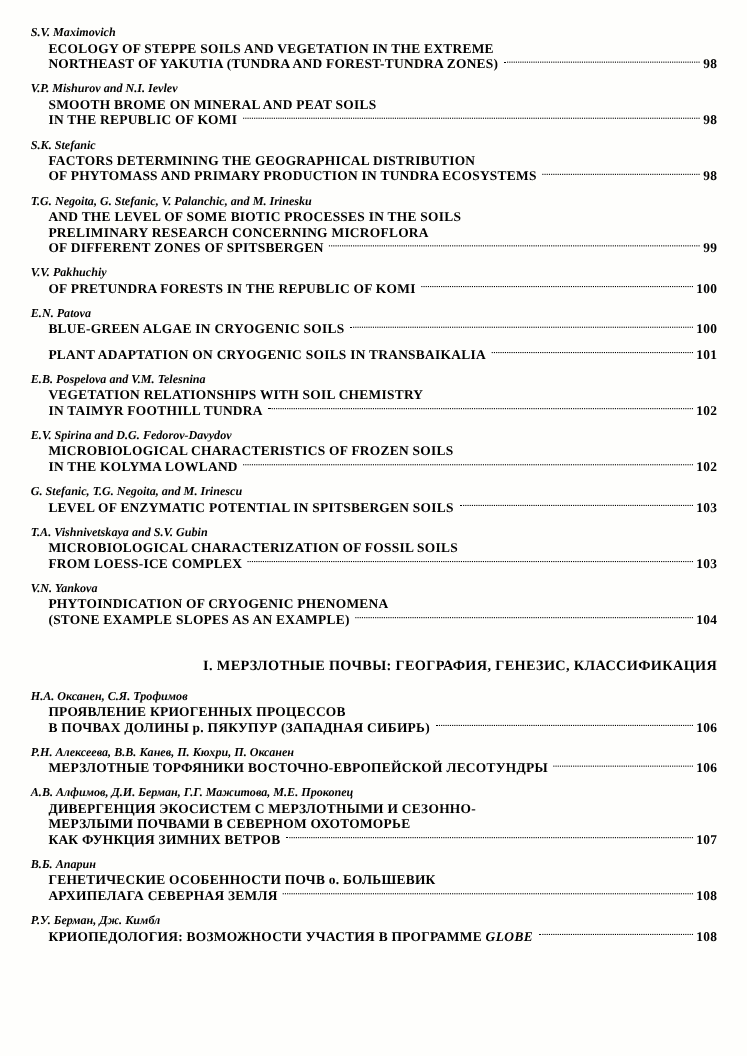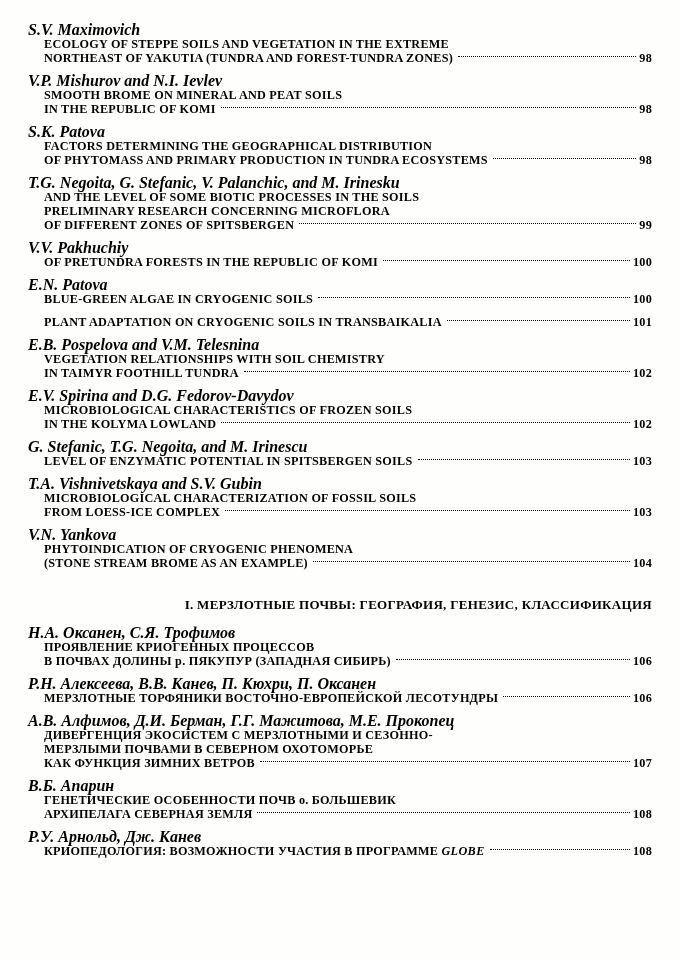--- a/index.html
+++ b/index.html
@@ -15,21 +15,21 @@
   .page {
     box-sizing: border-box;
     width: 679px;
     height: 960px;
     padding: 23px 27px 0 28px;
   }
   .entry { margin-bottom: 9px; }
   .authors {
     font-style: italic;
     font-weight: bold;
-    font-size: 16px;
+    font-size: 11px;
     line-height: 14px;
     white-space: nowrap;
   }
   .title-line {
     font-weight: bold;
     font-size: 12.2px;
     line-height: 14px;
     padding-left: 16px;
     letter-spacing: 0.25px;
     white-space: nowrap;
@@ -78,21 +78,21 @@
       <div class="entry">
         <div class="authors">V.P. Mishurov and N.I. Ievlev</div>
         <div class="title-line">SMOOTH BROME ON MINERAL AND PEAT SOILS</div>
         <div class="title-line last">
           <span class="title-text">IN THE REPUBLIC OF KOMI</span>
           <span class="leader"></span>
           <span class="pagenum">98</span>
         </div>
       </div>
       <div class="entry">
-        <div class="authors">S.K. Patova</div>
+        <div class="authors">S.K. Stefanic</div>
         <div class="title-line">FACTORS DETERMINING THE GEOGRAPHICAL DISTRIBUTION</div>
         <div class="title-line last">
           <span class="title-text">OF PHYTOMASS AND PRIMARY PRODUCTION IN TUNDRA ECOSYSTEMS</span>
           <span class="leader"></span>
           <span class="pagenum">98</span>
         </div>
       </div>
       <div class="entry">
         <div class="authors">T.G. Negoita, G. Stefanic, V. Palanchic, and M. Irinesku</div>
         <div class="title-line">AND THE LEVEL OF SOME BIOTIC PROCESSES IN THE SOILS</div>
@@ -158,21 +158,21 @@
         <div class="title-line last">
           <span class="title-text">FROM LOESS-ICE COMPLEX</span>
           <span class="leader"></span>
           <span class="pagenum">103</span>
         </div>
       </div>
       <div class="entry">
         <div class="authors">V.N. Yankova</div>
         <div class="title-line">PHYTOINDICATION OF CRYOGENIC PHENOMENA</div>
         <div class="title-line last">
-          <span class="title-text">(STONE STREAM BROME AS AN EXAMPLE)</span>
+          <span class="title-text">(STONE EXAMPLE SLOPES AS AN EXAMPLE)</span>
           <span class="leader"></span>
           <span class="pagenum">104</span>
         </div>
       </div>
     </div>
   <div class="section-heading">I.  МЕРЗЛОТНЫЕ ПОЧВЫ: ГЕОГРАФИЯ, ГЕНЕЗИС, КЛАССИФИКАЦИЯ</div>
   <div id="toc-russian">
       <div class="entry">
         <div class="authors">Н.А. Оксанен, С.Я. Трофимов</div>
         <div class="title-line">ПРОЯВЛЕНИЕ КРИОГЕННЫХ ПРОЦЕССОВ</div>
@@ -203,21 +203,21 @@
       <div class="entry">
         <div class="authors">В.Б. Апарин</div>
         <div class="title-line">ГЕНЕТИЧЕСКИЕ ОСОБЕННОСТИ ПОЧВ о. БОЛЬШЕВИК</div>
         <div class="title-line last">
           <span class="title-text">АРХИПЕЛАГА СЕВЕРНАЯ ЗЕМЛЯ</span>
           <span class="leader"></span>
           <span class="pagenum">108</span>
         </div>
       </div>
       <div class="entry">
-        <div class="authors">Р.У. Арнольд, Дж. Канев</div>
+        <div class="authors">Р.У. Берман, Дж. Кимбл</div>
         <div class="title-line last">
           <span class="title-text">КРИОПЕДОЛОГИЯ: ВОЗМОЖНОСТИ УЧАСТИЯ В ПРОГРАММЕ <i>GLOBE</i></span>
           <span class="leader"></span>
           <span class="pagenum">108</span>
         </div>
       </div>
     </div>
 </div>
 
 </body></html>

